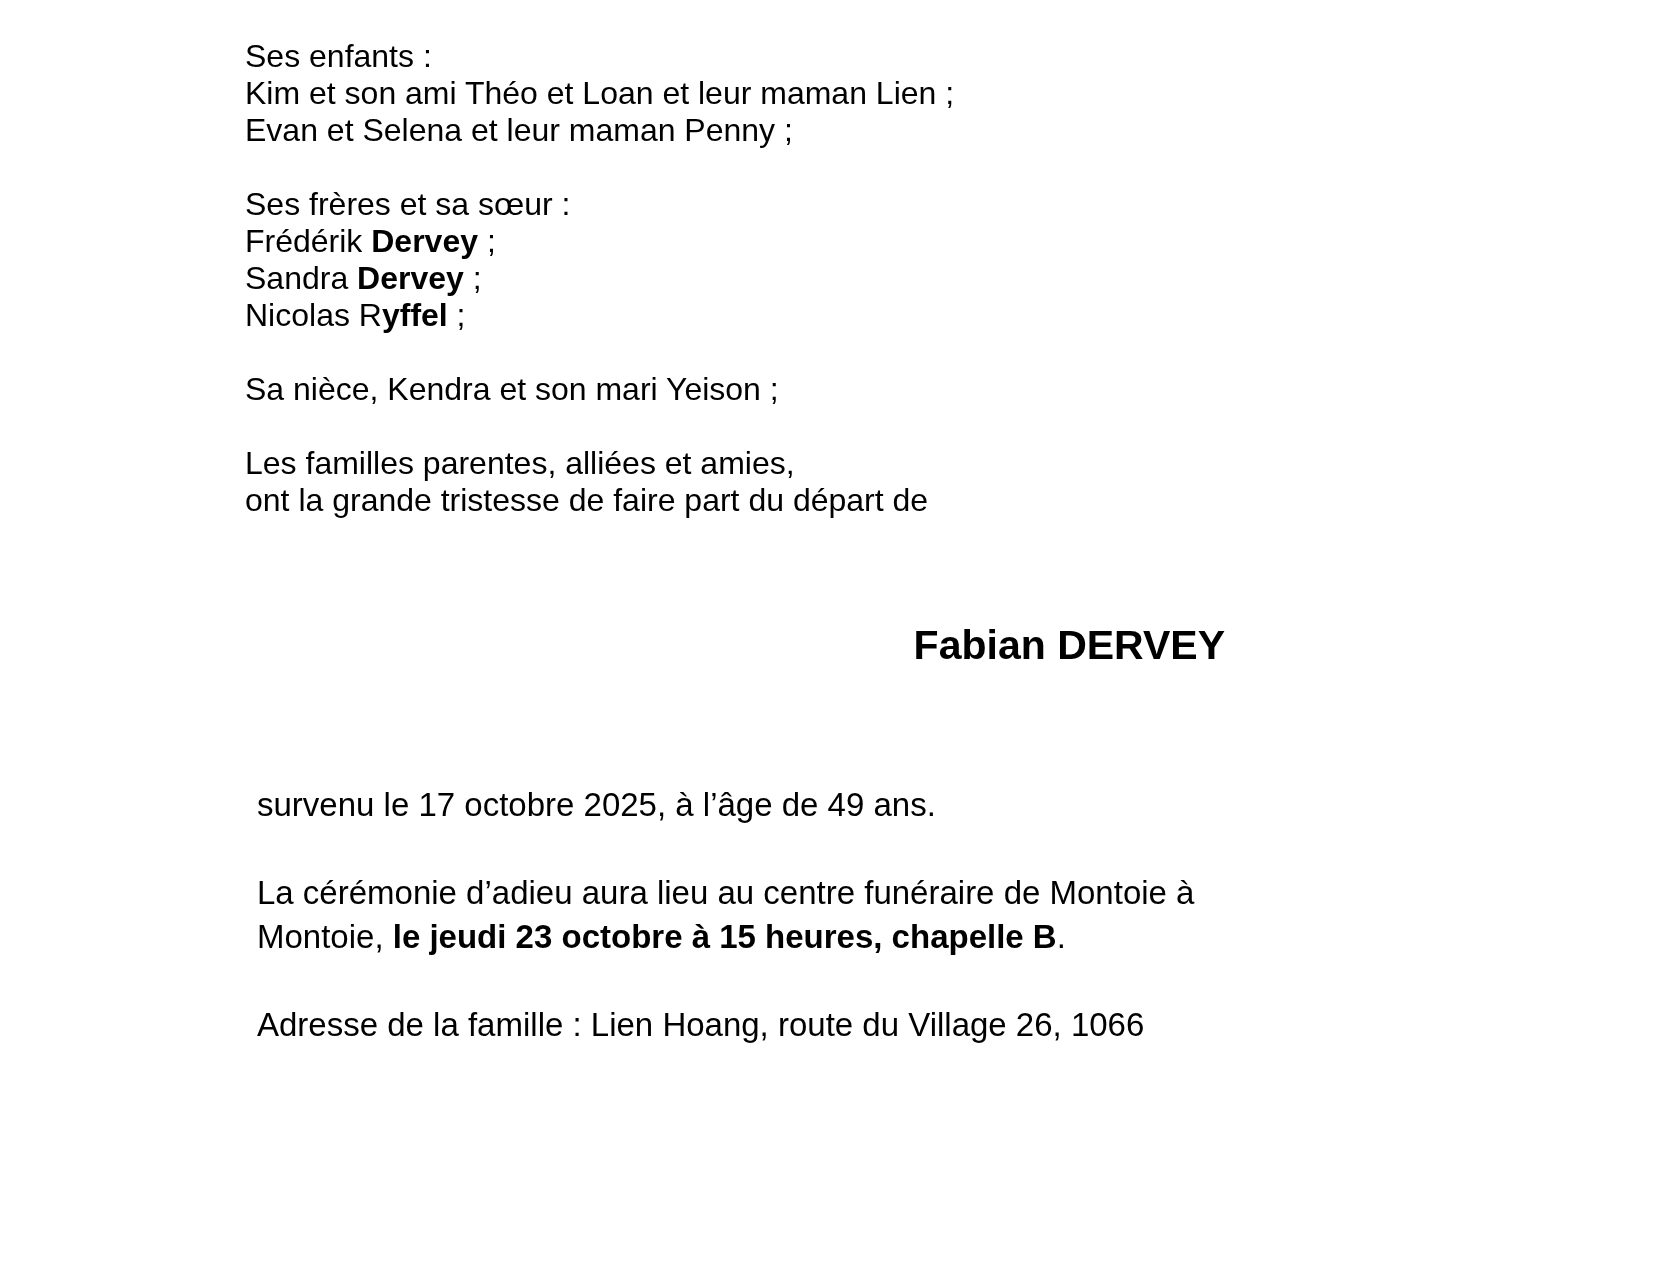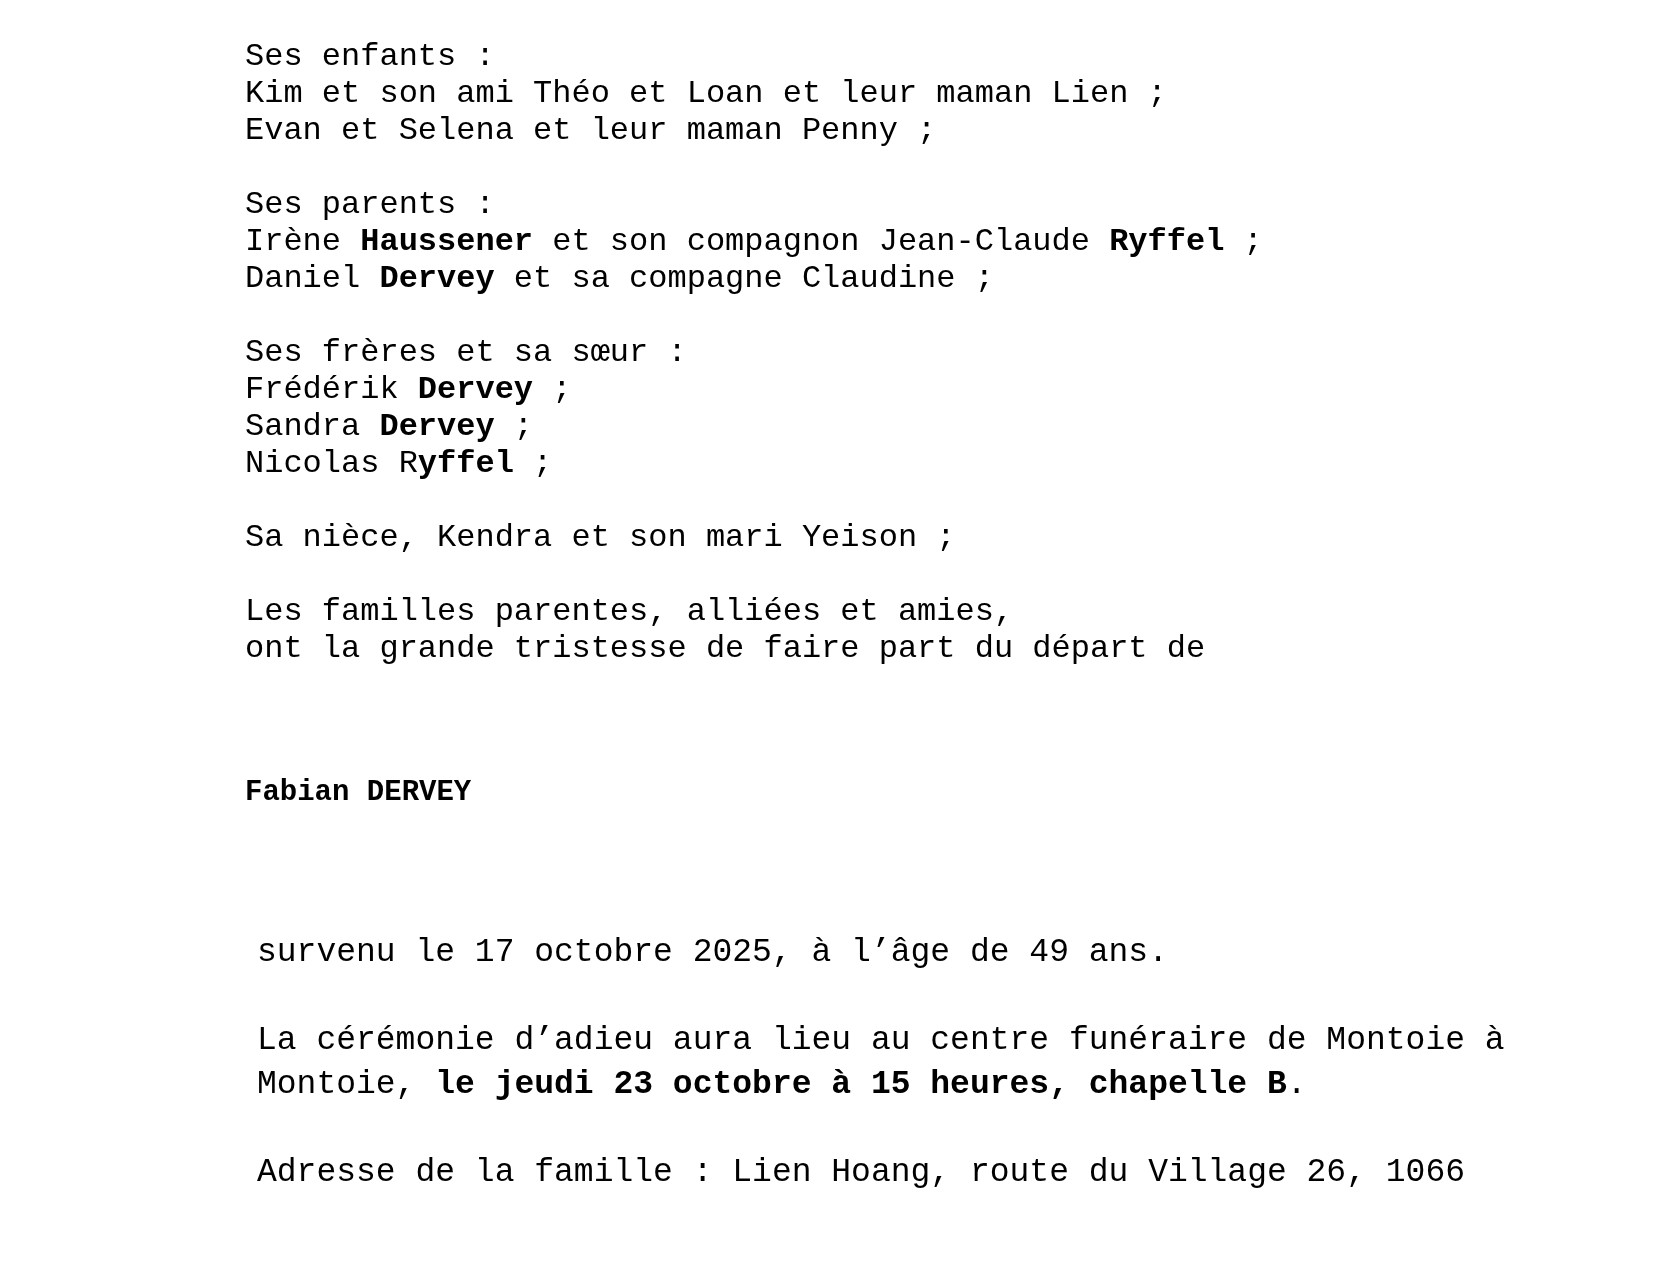--- a/index.html
+++ b/index.html
@@ -4,21 +4,21 @@
 <title>Avis de décès</title>
 <style>
   
   html, body { margin: 0; padding: 0; background: #ffffff; }
   .page {
     position: relative;
     width: 1654px;
     height: 1269px;
     background: #ffffff;
     color: #000000;
-    font-family: Liberation Mono, monospace;
+    font-family: Liberation Sans, sans-serif;
     overflow: hidden;
   }
   .content {
     position: absolute;
     left: 245px;
     top: 38px;
     width: 980px;
   }
   .para {
     font-size: 32px;
@@ -30,43 +30,38 @@
     font-size: 33px;
     line-height: 44px;
     margin: 0 0 44px 12px;
   }
   .line {
     display: block;
     white-space: nowrap;
   }
   .line b { font-weight: bold; }
   .name-heading {
-    font-size: 29px;
+    font-size: 41px;
     line-height: 52px;
     font-weight: bold;
-    text-align: left;
+    text-align: right;
     margin: 100px 0 112px 0;
     white-space: nowrap;
   }
 </style>
 </head>
 <body>
 
 <div class="page" style="background: rgb(255, 255, 255); color: rgb(0, 0, 0);">
   <div class="content">
     <div>
         <p class="para">
           <span class="line"><span>Ses enfants :</span></span>
           <span class="line"><span>Kim et son ami Théo et Loan et leur maman Lien ;</span></span>
           <span class="line"><span>Evan et Selena et leur maman Penny ;</span></span>
-        </p>
-        <p class="para">
-          <span class="line"><span>Ses parents :</span></span>
-          <span class="line"><span>Irène </span><b>Haussener</b><span> et son compagnon Jean-Claude </span><b>Ryffel</b><span> ;</span></span>
-          <span class="line"><span>Daniel </span><b>Dervey</b><span> et sa compagne Claudine ;</span></span>
         </p>
         <p class="para">
           <span class="line"><span>Ses frères et sa sœur :</span></span>
           <span class="line"><span>Frédérik </span><b>Dervey</b><span> ;</span></span>
           <span class="line"><span>Sandra </span><b>Dervey</b><span> ;</span></span>
           <span class="line"><span>Nicolas R</span><b>yffel</b><span> ;</span></span>
         </p>
         <p class="para">
           <span class="line"><span>Sa nièce, Kendra et son mari Yeison ;</span></span>
         </p>

